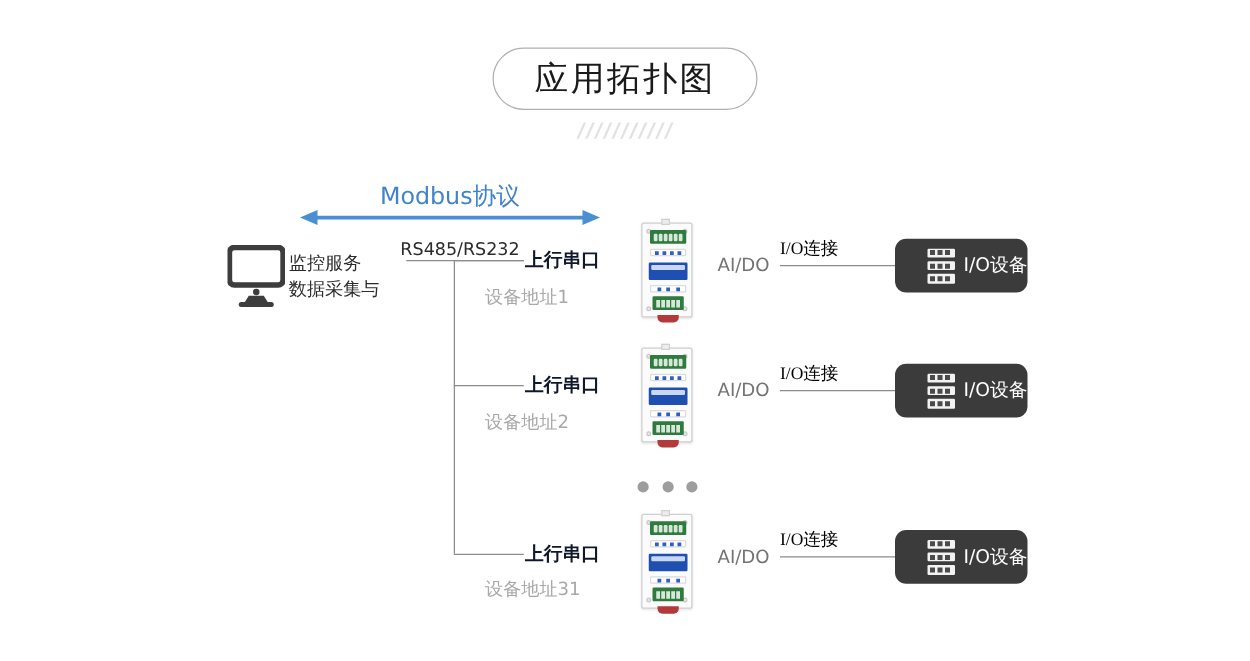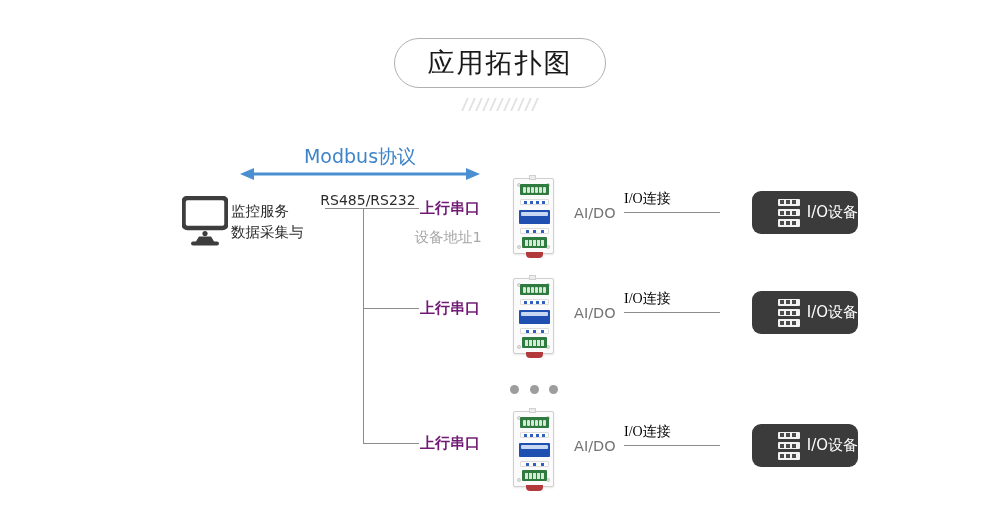--- a/index.html
+++ b/index.html
@@ -128,29 +128,29 @@
     width: 56px;
     height: 0;
     border-top: 1px solid #8c8c8c;
   }
   .port-title {
     position: absolute;
     left: 420px;
     width: 88px;
     font-size: 15px;
     font-weight: bold;
-    color: #701a75;
+    color: #0f172a;
     font-family: "DejaVu Sans", "Liberation Sans", sans-serif;
     white-space: nowrap;
   }
   .port-addr {
     position: absolute;
     left: 388px;
     width: 120px;
-    text-align: center;
+    text-align: left;
     font-size: 14.5px;
     color: #a8a8a8;
     font-family: "DejaVu Sans", "Liberation Sans", sans-serif;
     white-space: nowrap;
   }
 
   
   .device {
     position: absolute;
     left: 513px;
@@ -296,21 +296,20 @@
     left: 716px;
     width: 106px;
     height: 43px;
     background: #3b3b3b;
     border-radius: 9px;
     display: flex;
     align-items: center;
     gap: 7px;
     padding-left: 26px;
     box-sizing: border-box;
-    margin-left: 36px;
   }
   .io-rack {
     width: 27px;
     height: 28px;
     display: flex;
     flex-direction: column;
     justify-content: space-between;
   }
   .io-rack span {
     display: block;
@@ -460,20 +459,21 @@
           <i></i>
         </span>
     </div>
     <div class="io-badge-text">I/O设备</div>
   </div>
 </div>
 
 <div class="row" style="top:0;">
   <div class="branch-line" style="top:308px;"></div>
   <div class="port-title" style="top:299px;">上行串口</div>
+  <div class="port-addr" style="top:328px;">设备地址2</div>
 
   <div class="device" style="top:278px;">
     <span class="dev-tab" style="left:15px; top:-4px;"></span>
     <span class="dev-screw" style="left:3px; top:4px;"></span>
     <span class="dev-screw" style="right:3px; top:4px;"></span>
     <span class="dev-screw" style="left:3px; bottom:4px;"></span>
     <span class="dev-screw" style="right:3px; bottom:4px;"></span>
     <div class="dev-term" style="top:5px;">
       <i></i>
         <i></i>
@@ -534,20 +534,21 @@
 
 <div id="ellipsis">
   <b></b>
   <b></b>
   <b></b>
 </div>
 
 <div class="row" style="top:0;">
   <div class="branch-line" style="top:443px;"></div>
   <div class="port-title" style="top:434px;">上行串口</div>
+  <div class="port-addr" style="top:462px;">设备地址31</div>
 
   <div class="device" style="top:411px;">
     <span class="dev-tab" style="left:15px; top:-4px;"></span>
     <span class="dev-screw" style="left:3px; top:4px;"></span>
     <span class="dev-screw" style="right:3px; top:4px;"></span>
     <span class="dev-screw" style="left:3px; bottom:4px;"></span>
     <span class="dev-screw" style="right:3px; bottom:4px;"></span>
     <div class="dev-term" style="top:5px;">
       <i></i>
         <i></i>

